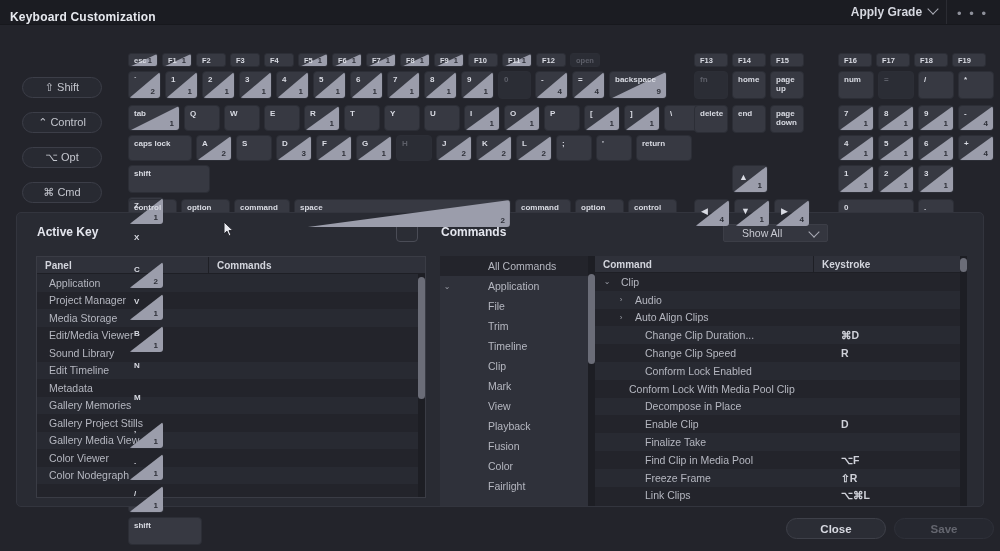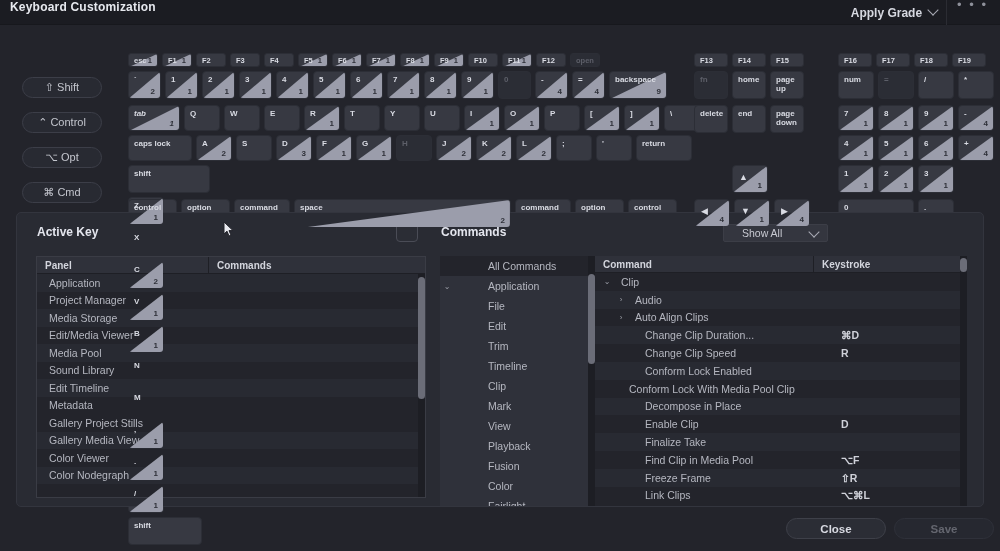--- a/index.html
+++ b/index.html
@@ -8,21 +8,21 @@
     width:1000px; height:551px;
     background:#23242b;
     font-family:"Liberation Sans", sans-serif;
     color:#c8cad2;
     overflow:hidden;
   }
   
   .titlebar {
     height:25px; width:1000px;
     background:#1b1c22;
-    display:flex; align-items:flex-start;
+    display:flex; align-items:flex-end;
     border-bottom:1px solid #17181d;
   }
   .titlebar .title {
     font-size:12px; font-weight:bold; color:#e6e8ee;
     margin-left:10px; letter-spacing:.2px;
   }
   .titlebar .spacer { flex:1; }
   .apply-grade {
     display:flex; align-items:center; gap:7px;
     font-size:12px; font-weight:bold; color:#d6d8e0;
@@ -349,21 +349,21 @@
         </div>
         <div class="key" style="width: 58px; height: 28px;">
           <svg class="tri" viewBox="0 0 58 28" preserveAspectRatio="none">
             <path d="M0,28 L58,0 L58,28 Z" fill="#9b9dab"></path>
           </svg>
           <div class="lbl">backspace</div>
           <div class="cnt">9</div>
         </div>
       </div>
     <div class="krow" id="row-qwerty" style="left:0;   top:80px;">
-        <div class="key" style="width: 52px; height: 26px; font-style: italic;">
+        <div class="key" style="width: 52px; height: 26px;">
           <svg class="tri" viewBox="0 0 52 26" preserveAspectRatio="none">
             <path d="M0,26 L52,0 L52,26 Z" fill="#9b9dab"></path>
           </svg>
           <div class="lbl">tab</div>
           <div class="cnt">1</div>
         </div>
         <div class="key" style="width: 36px; height: 26px;">
           <div class="lbl">Q</div>
         </div>
         <div class="key" style="width: 36px; height: 26px;">
@@ -796,24 +796,24 @@
       <div class="hdr-row">
         <div class="hdr-cell" style="width:171px">Panel</div>
         <div class="hdr-sep"></div>
         <div class="hdr-cell" style="flex:1">Commands</div>
       </div>
       <div id="active-rows">
           <div class="lrow alt">Application</div>
           <div class="lrow plain">Project Manager</div>
           <div class="lrow alt">Media Storage</div>
           <div class="lrow plain">Edit/Media Viewer</div>
-          <div class="lrow alt">Media Pool</div>
           <div class="lrow plain">Sound Library</div>
           <div class="lrow alt">Edit Timeline</div>
           <div class="lrow plain">Metadata</div>
+          <div class="lrow alt">Gallery Memories</div>
           <div class="lrow plain">Gallery Project Stills</div>
           <div class="lrow alt">Gallery Media View</div>
           <div class="lrow plain">Color Viewer</div>
           <div class="lrow alt">Color Nodegraph</div>
         </div>
       <div class="vtrack" style="right:0; top:17px; bottom:0;"></div>
       <div class="vscroll" style="right:0; top:20px; height:122px;"></div>
     </div>
 
     <div class="listbox lb-tree">
@@ -825,24 +825,20 @@
           <div class="trow">
             <span class="caret" style="margin-left: 0px;">⌄</span>
             <span class="t-lbl" style="margin-left: 34px;">Application</span>
           </div>
           <div class="trow">
             <span class="caret" style="margin-left: 22px;"></span>
             <span class="t-lbl" style="margin-left: 12px;">File</span>
           </div>
           <div class="trow">
             <span class="caret" style="margin-left: 22px;"></span>
-            <span class="t-lbl" style="margin-left: 12px;">Edit</span>
-          </div>
-          <div class="trow">
-            <span class="caret" style="margin-left: 22px;"></span>
             <span class="t-lbl" style="margin-left: 12px;">Trim</span>
           </div>
           <div class="trow">
             <span class="caret" style="margin-left: 22px;"></span>
             <span class="t-lbl" style="margin-left: 12px;">Timeline</span>
           </div>
           <div class="trow">
             <span class="caret" style="margin-left: 22px;"></span>
             <span class="t-lbl" style="margin-left: 12px;">Clip</span>
           </div>

